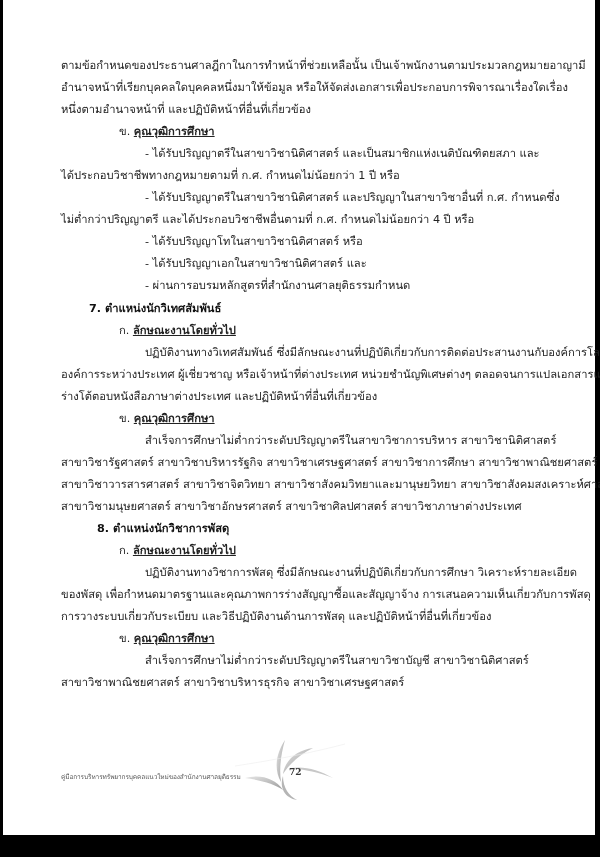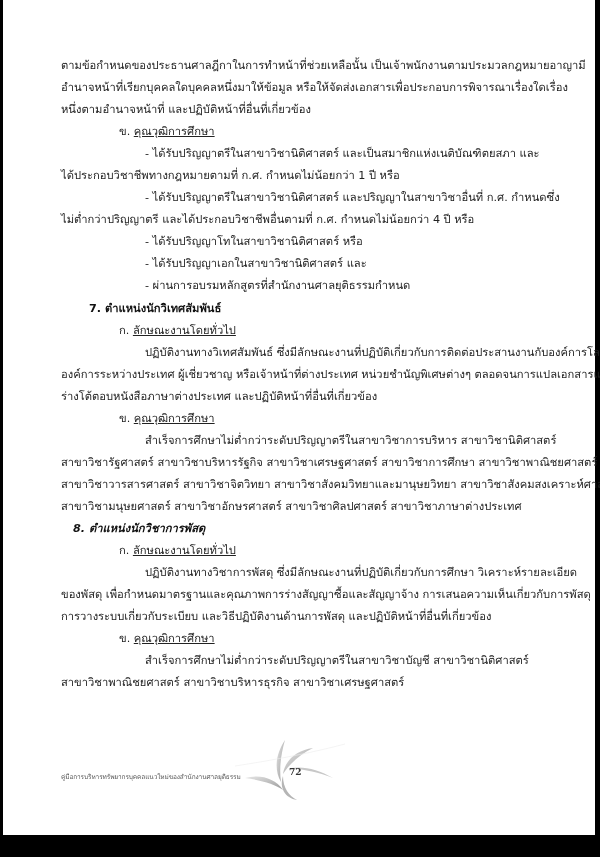--- a/index.html
+++ b/index.html
@@ -2,21 +2,21 @@
 <html><head>
 <meta charset="utf-8">
 <style>
   html, body { margin:0; padding:0; }
   body { width:600px; height:857px; background:#000; position:relative; overflow:hidden;
          font-family:"DejaVu Sans", sans-serif; }
   .page { position:absolute; left:3px; top:0; width:592px; height:835px; background:#fff; }
   .text { position:absolute; left:58px; width:482px; font-size:11.2px; color:#222; line-height:20.5px; }
   .line { position:absolute; white-space:nowrap; left:0; }
   .b { font-weight:bold; color:#111;text-align:center; }
-  .u { text-decoration:underline; }
+  .u { text-decoration:underline;font-weight:bold; }
   .footer-text { position:absolute; left:58px; top:772px; font-size:6.5px; color:#555; white-space:nowrap; letter-spacing:-0.1px;text-align:right; }
   .swoosh { position:absolute; left:232px; top:738px; width:110px; height:62px; }
   .pagenum { position:absolute; left:286px; top:767px; font-size:9px; font-weight:bold; color:#333; font-family:"DejaVu Serif", serif; }
   .bar { position:absolute; left:0; top:835px; width:600px; height:22px; background:#000; }
 </style>
 </head>
 <body>
 
 <div class="page">
   <div class="text" id="body-text" style="top:56px;">
@@ -34,21 +34,21 @@
       <div class="line b" style="left: 28px; top: 243px;"><span>7.  ตำแหน่งนักวิเทศสัมพันธ์</span></div>
       <div class="line" style="left: 58px; top: 265px;"><span>ก. </span><span class="u">ลักษณะงานโดยทั่วไป</span></div>
       <div class="line" style="left: 84px; top: 287px;"><span>ปฏิบัติงานทางวิเทศสัมพันธ์ ซึ่งมีลักษณะงานที่ปฏิบัติเกี่ยวกับการติดต่อประสานงานกับองค์การโลก</span></div>
       <div class="line" style="left: 0px; top: 309px;"><span>องค์การระหว่างประเทศ ผู้เชี่ยวชาญ หรือเจ้าหน้าที่ต่างประเทศ หน่วยชำนัญพิเศษต่างๆ ตลอดจนการแปลเอกสารและ</span></div>
       <div class="line" style="left: 0px; top: 331px;"><span>ร่างโต้ตอบหนังสือภาษาต่างประเทศ และปฏิบัติหน้าที่อื่นที่เกี่ยวข้อง</span></div>
       <div class="line" style="left: 58px; top: 353px;"><span>ข. </span><span class="u">คุณวุฒิการศึกษา</span></div>
       <div class="line" style="left: 84px; top: 375px;"><span>สำเร็จการศึกษาไม่ต่ำกว่าระดับปริญญาตรีในสาขาวิชาการบริหาร สาขาวิชานิติศาสตร์</span></div>
       <div class="line" style="left: 0px; top: 397px;"><span>สาขาวิชารัฐศาสตร์ สาขาวิชาบริหารรัฐกิจ สาขาวิชาเศรษฐศาสตร์ สาขาวิชาการศึกษา สาขาวิชาพาณิชยศาสตร์</span></div>
       <div class="line" style="left: 0px; top: 419px;"><span>สาขาวิชาวารสารศาสตร์ สาขาวิชาจิตวิทยา สาขาวิชาสังคมวิทยาและมานุษยวิทยา สาขาวิชาสังคมสงเคราะห์ศาสตร์</span></div>
       <div class="line" style="left: 0px; top: 441px;"><span>สาขาวิชามนุษยศาสตร์ สาขาวิชาอักษรศาสตร์ สาขาวิชาศิลปศาสตร์ สาขาวิชาภาษาต่างประเทศ</span></div>
-      <div class="line b" style="left: 12px; top: 463px; font-style: italic;"><span>8. ตำแหน่งนักวิชาการพัสดุ</span></div>
+      <div class="line b" style="left: 36px; top: 463px;"><span>8. ตำแหน่งนักวิชาการพัสดุ</span></div>
       <div class="line" style="left: 58px; top: 485px;"><span>ก. </span><span class="u">ลักษณะงานโดยทั่วไป</span></div>
       <div class="line" style="left: 84px; top: 507px;"><span>ปฏิบัติงานทางวิชาการพัสดุ ซึ่งมีลักษณะงานที่ปฏิบัติเกี่ยวกับการศึกษา วิเคราะห์รายละเอียด</span></div>
       <div class="line" style="left: 0px; top: 529px;"><span>ของพัสดุ เพื่อกำหนดมาตรฐานและคุณภาพการร่างสัญญาซื้อและสัญญาจ้าง การเสนอความเห็นเกี่ยวกับการพัสดุ</span></div>
       <div class="line" style="left: 0px; top: 551px; text-align: right;"><span>การวางระบบเกี่ยวกับระเบียบ และวิธีปฏิบัติงานด้านการพัสดุ และปฏิบัติหน้าที่อื่นที่เกี่ยวข้อง</span></div>
       <div class="line" style="left: 58px; top: 573px;"><span>ข. </span><span class="u">คุณวุฒิการศึกษา</span></div>
       <div class="line" style="left: 84px; top: 595px;"><span>สำเร็จการศึกษาไม่ต่ำกว่าระดับปริญญาตรีในสาขาวิชาบัญชี สาขาวิชานิติศาสตร์</span></div>
       <div class="line" style="left: 0px; top: 617px;"><span>สาขาวิชาพาณิชยศาสตร์ สาขาวิชาบริหารธุรกิจ สาขาวิชาเศรษฐศาสตร์</span></div>
     </div>
 
   <svg class="swoosh" viewBox="0 0 110 62">

